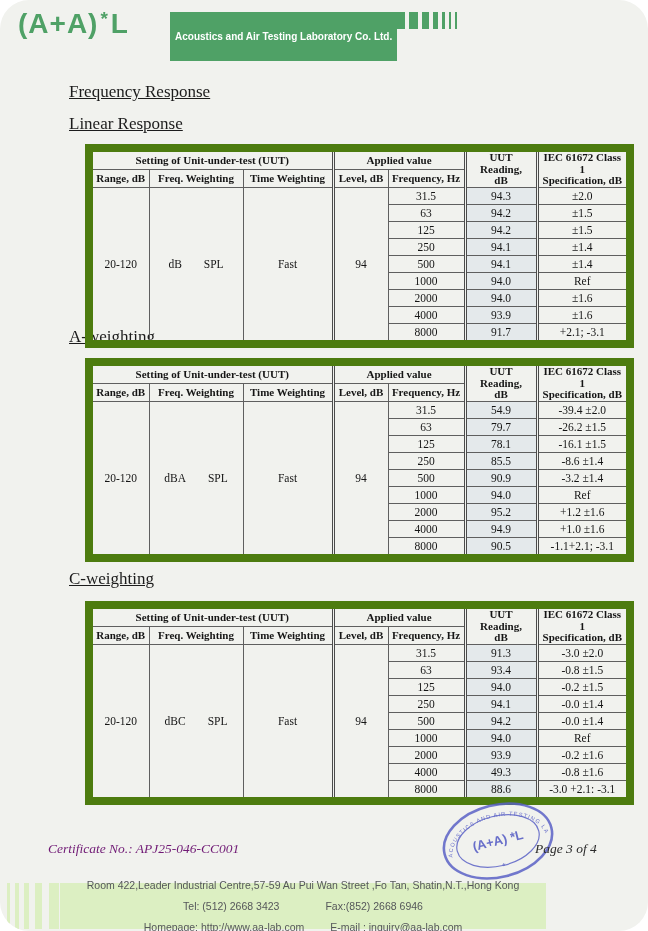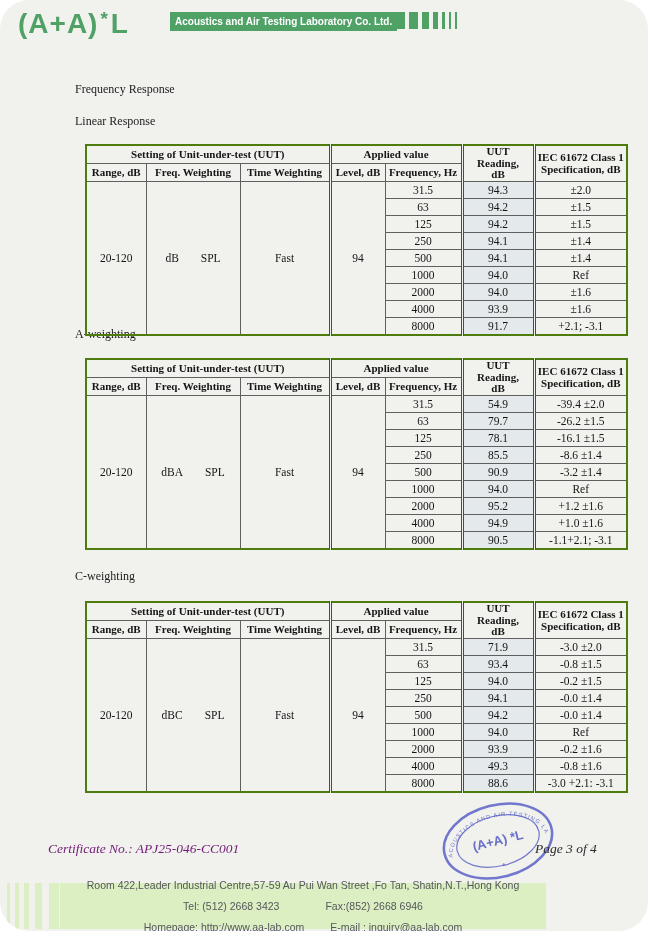--- a/index.html
+++ b/index.html
@@ -10,38 +10,38 @@
   }
   
   .logo{
     position:absolute;left:18px;top:8px;height:36px;
     font-family:"Liberation Sans", sans-serif;font-weight:bold;
     font-size:28px;color:#4fa166;letter-spacing:1px;white-space:nowrap;
   }
   .logo .star{font-size:19px;vertical-align:8px;padding:0 2px;}
   .banner{
     position:absolute;left:170px;top:12px;height:17px;line-height:17px;
-    background:#4fa166;color:#ffffff;padding:1px 5px;white-space:nowrap;
+    background:#4fa166;color:#ffffff;padding:16px 5px;white-space:nowrap;
     font-family:"Liberation Sans", sans-serif;font-weight:bold;font-size:10px;
   }
   .bars{position:absolute;left:394px;top:12px;height:17px;display:flex;gap:4px;}
   .bars i{display:block;height:17px;background:#4fa166;}
   .company-zh{
     position:absolute;left:170px;top:30px;
     font-family:"Liberation Sans", sans-serif;font-weight:bold;
     font-size:15px;color:#4fa166;letter-spacing:2.5px;white-space:nowrap;
   }
   
-  .doc-heading{position:absolute;left:75px;font-size:12px;color:#1c1c1c;}
+  .doc-heading{position:absolute;left:69px;font-size:17px;color:#1c1c1c;text-decoration:underline;}
   
   .tbl-wrap{position:absolute;left:85px;width:541px;}
   table.resp{
     border-collapse:collapse;table-layout:fixed;width:541px;
     font-family:"Liberation Serif", serif;font-size:11.5px;color:#151515;
-    border:2px solid #4d7c0f;
+    border:8px solid #4d7c0f;
   }
   table.resp th,table.resp td{
     border:1px solid #5f5f5f;text-align:center;vertical-align:middle;
     padding:0 1px;height:16px;line-height:1.05;overflow:hidden;
   }
   table.resp thead th{font-weight:bold;font-size:11px;height:17px;}
   table.resp .dsep{border-left:3px double #4b4b4b;}
   table.resp td.reading{background:rgba(198,211,228,0.30);}
   table.resp td.wcell{}
   .wgap{display:inline-block;width:22px;}
@@ -266,21 +266,21 @@
           <th><span>Frequency, Hz</span></th>
         </tr>
       </thead>
       <tbody>
           <tr>
             <td rowspan="9">20-120</td>
             <td class="wcell" rowspan="9"><span>dBC</span><span class="wgap"></span><span>SPL</span></td>
             <td rowspan="9">Fast</td>
             <td class="dsep" rowspan="9">94</td>
             <td>31.5</td>
-            <td class="dsep reading">71.9</td>
+            <td class="dsep reading">91.3</td>
             <td class="dsep">-3.0 ±2.0</td>
           </tr>
           <tr>
             <td>63</td>
             <td class="dsep reading">93.4</td>
             <td class="dsep">-0.8 ±1.5</td>
           </tr>
           <tr>
             <td>125</td>
             <td class="dsep reading">94.0</td>

